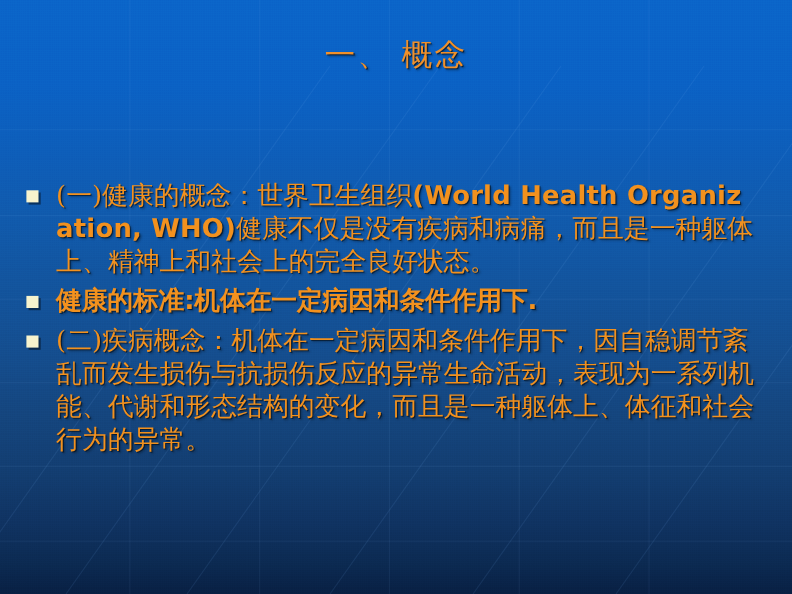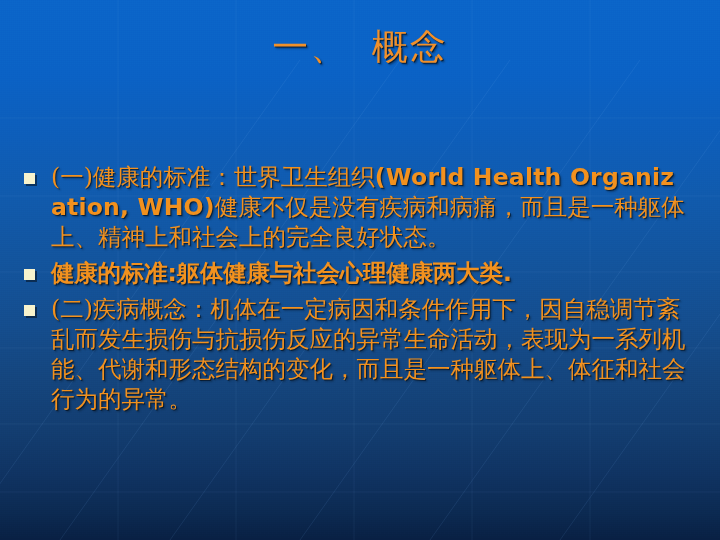--- a/index.html
+++ b/index.html
@@ -49,22 +49,22 @@
   
   #title-area {
     position: absolute;
     left: 0;
     top: 30px;
     width: 720px;
     text-align: center;
   }
   #title-text {
     display: inline-block;
-    font-family: Liberation Mono, monospace;
-    font-size: 36px;
+    font-family: Liberation Sans, sans-serif;
+    font-size: 28px;
     line-height: 40px;
     letter-spacing: 2px;
     color: #f0902a;
     text-shadow:
       1px 1px 0 rgba(0,0,0,.55),
       2px 2px 2px rgba(0,0,0,.38);
     white-space: pre;
   }
 
   
@@ -143,26 +143,26 @@
   <div id="bg-dither"></div>
 
   <div id="title-area">
     <span id="title-text">一、 概念</span>
   </div>
 
   <div id="body-area">
 
     <div class="bullet-row">
       <span class="bullet-mark"></span>
-      <div class="bullet-body serifish"><span>(一)健康的标准：世界卫生组织</span><span class="latin-bold">(World Health Organization, WHO)</span><span>健康不仅是没有疾病和病痛，而且是一种躯体上、精神上和社会上的完全良好状态。</span></div>
+      <div class="bullet-body serifish"><span>(一)健康的概念：世界卫生组织</span><span class="latin-bold">(World Health Organization, WHO)</span><span>健康不仅是没有疾病和病痛，而且是一种躯体上、精神上和社会上的完全良好状态。</span></div>
     </div>
 
     <div class="bullet-row">
       <span class="bullet-mark"></span>
-      <div class="bullet-body heavy"><span>健康的标准:躯体健康与社会心理健康两大类.</span></div>
+      <div class="bullet-body heavy"><span>健康的标准:机体在一定病因和条件作用下.</span></div>
     </div>
 
     <div class="bullet-row">
       <span class="bullet-mark"></span>
       <div class="bullet-body serifish"><span>(二)疾病概念：机体在一定病因和条件作用下，因自稳调节紊乱而发生损伤与抗损伤反应的异常生命活动，表现为一系列机能、代谢和形态结构的变化，而且是一种躯体上、体征和社会行为的异常。</span></div>
     </div>
 
   </div>
 </div>
 

